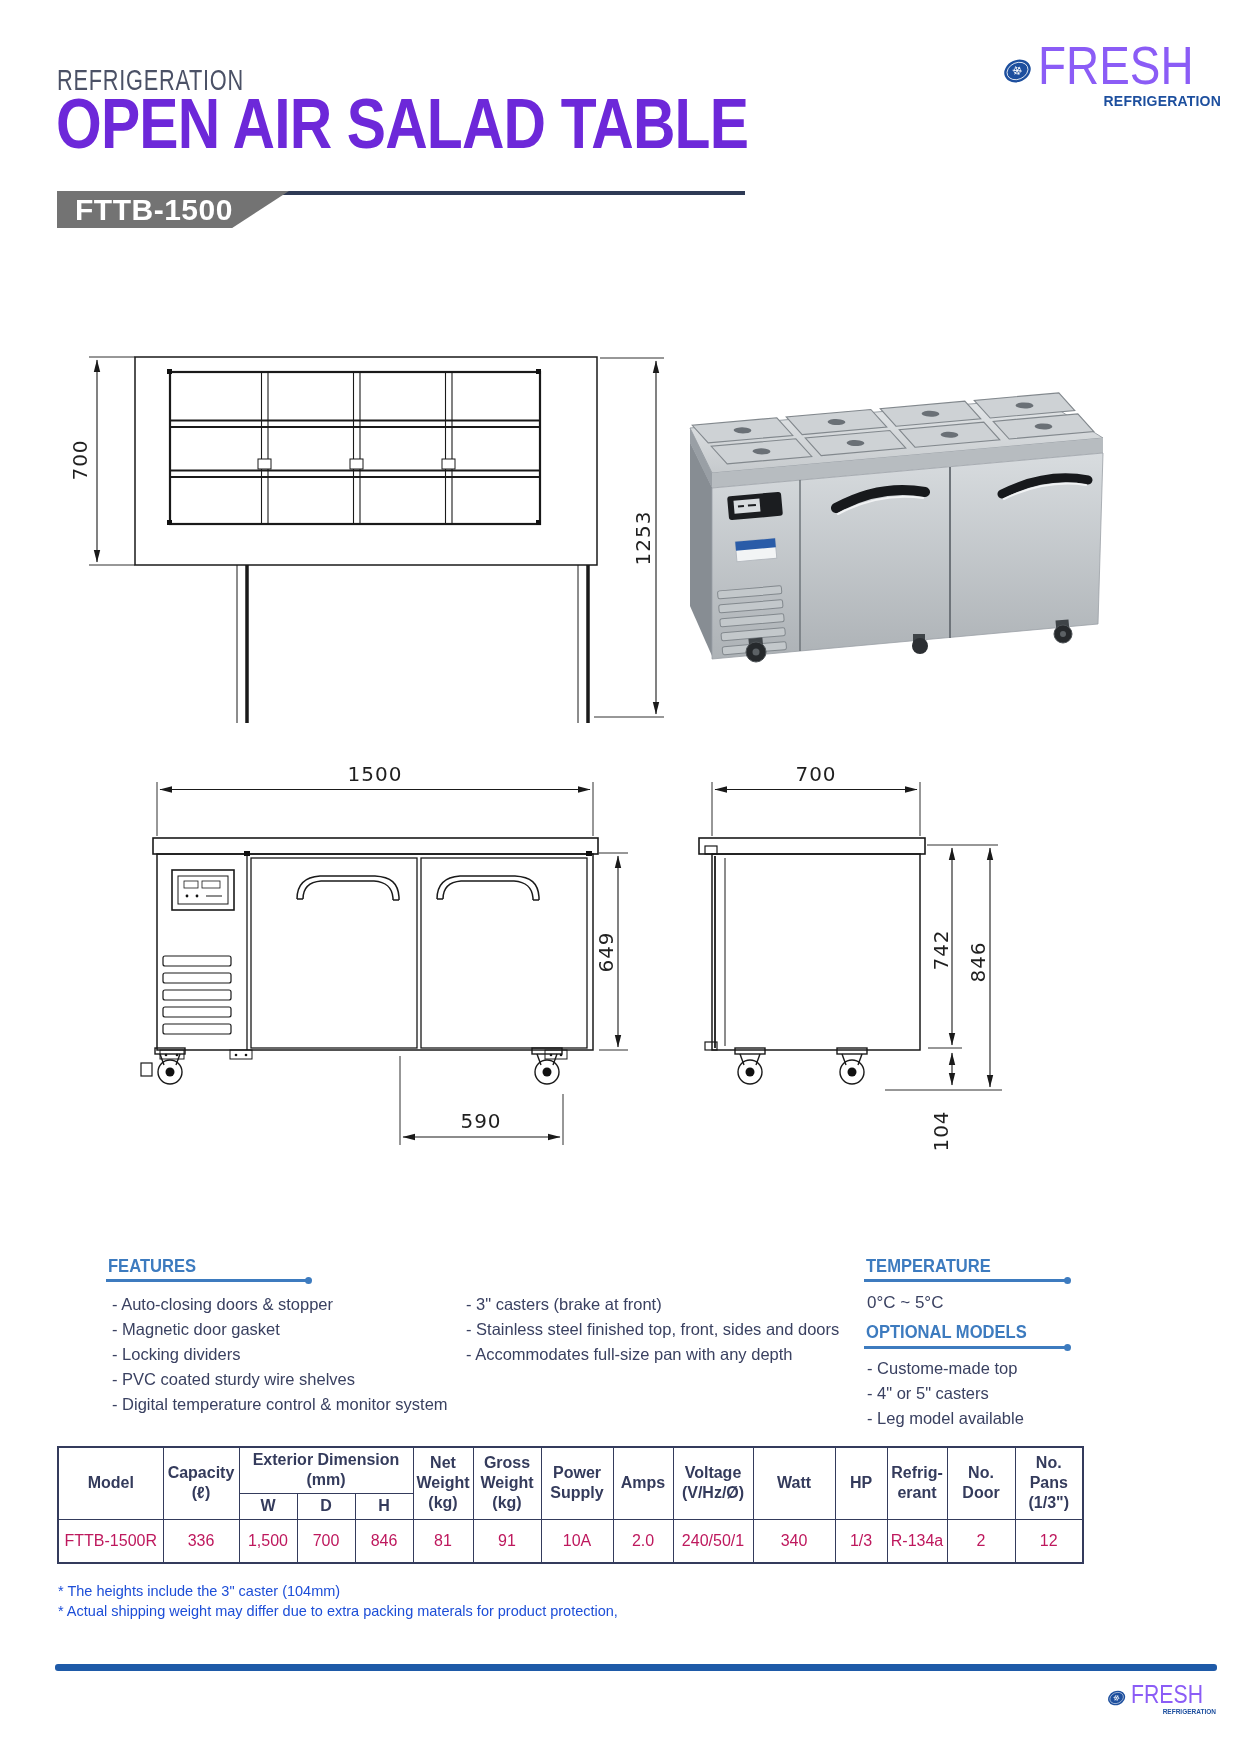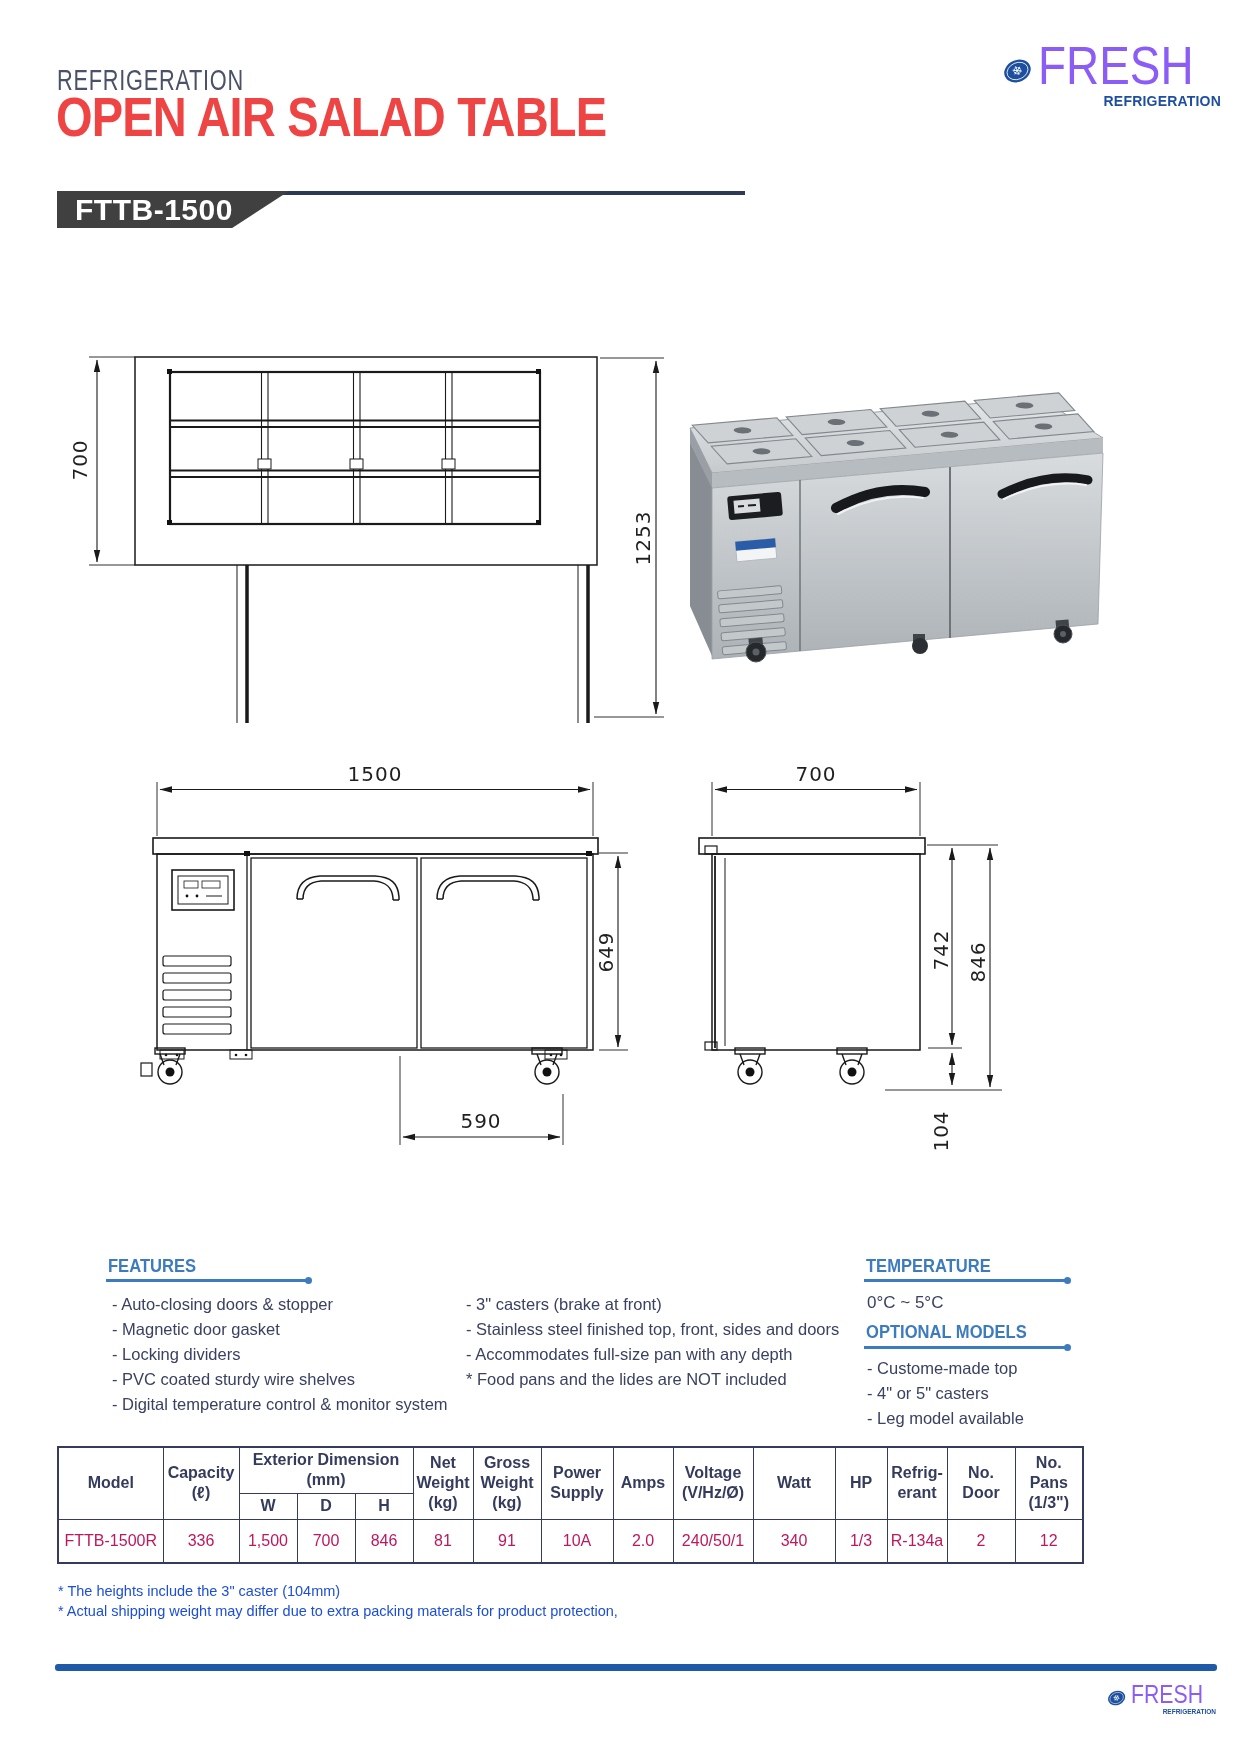--- a/index.html
+++ b/index.html
@@ -4,24 +4,24 @@
 <style>
   html,body{margin:0;padding:0;background:#fff;}
   .page{position:relative;width:1240px;height:1754px;background:#fff;overflow:hidden;
         font-family:"Liberation Sans",sans-serif;color:#3a4161;}
   .abs{position:absolute;}
   .condense{display:inline-block;transform-origin:left top;white-space:nowrap;}
 
   
   .category{left:57px;top:64px;font-size:29px;color:#4b5166;letter-spacing:1px;}
   .category .condense{transform:scaleX(.75);}
-  .title{left:56px;top:84px;font-size:56px;font-weight:bold;color:#ef4444;letter-spacing:-1px;}
+  .title{left:56px;top:84px;font-size:70px;font-weight:bold;color:#6d28d9;letter-spacing:-1px;}
   .title .condense{transform:scaleX(.84);}
   .badge-line{left:57px;top:191px;width:688px;height:4px;background:#2e3a55;}
-  .badge{left:57px;top:191px;width:232px;height:37px;background:#404040;
+  .badge{left:57px;top:191px;width:232px;height:37px;background:#737373;
          clip-path:polygon(0 0,100% 0,75.5% 100%,0 100%);
          color:#fff;font-size:30px;font-weight:bold;letter-spacing:.5px;
          display:flex;align-items:center;padding-left:0;}
   .badge span{padding-left:18px;}
 
   
   .brand{display:flex;align-items:flex-start;}
   .brand-top{left:1001px;top:38px;width:220px;height:76px;}
   .brand-text{margin-left:4px;}
   .brand-name{font-weight:normal;color:#8b5cf6;line-height:1;}
@@ -326,21 +326,20 @@
     <div class="feat-item">- Auto-closing doors &amp; stopper</div>
     <div class="feat-item">- Magnetic door gasket</div>
     <div class="feat-item">- Locking dividers</div>
     <div class="feat-item">- PVC coated sturdy wire shelves</div>
     <div class="feat-item">- Digital temperature control &amp; monitor system</div>
   </div>
   <div class="abs" style="left:466px;top:1292px;">
     <div class="feat-item">- 3" casters (brake at front)</div>
     <div class="feat-item">- Stainless steel finished top, front, sides and doors</div>
     <div class="feat-item">- Accommodates full-size pan with any depth</div>
-    <div class="feat-item">* Food pans and the lides are NOT included</div>
   </div>
 
   <div class="abs sec-head" style="left:866px;top:1256px;">
     <span class="condense">TEMPERATURE</span>
   </div>
   <div class="abs rule" style="left:864px;top:1279px;width:204px;">
       <span class="dot"></span>
     </div>
   <div class="abs temp-val" style="left:867px;top:1293px;">0°C ~ 5°C</div>
 

